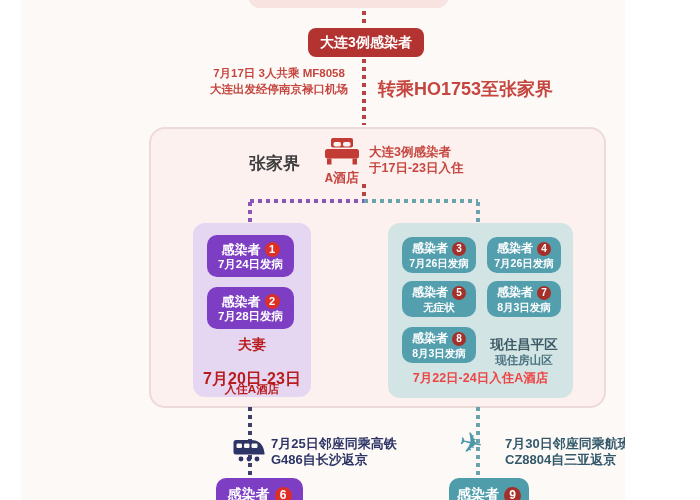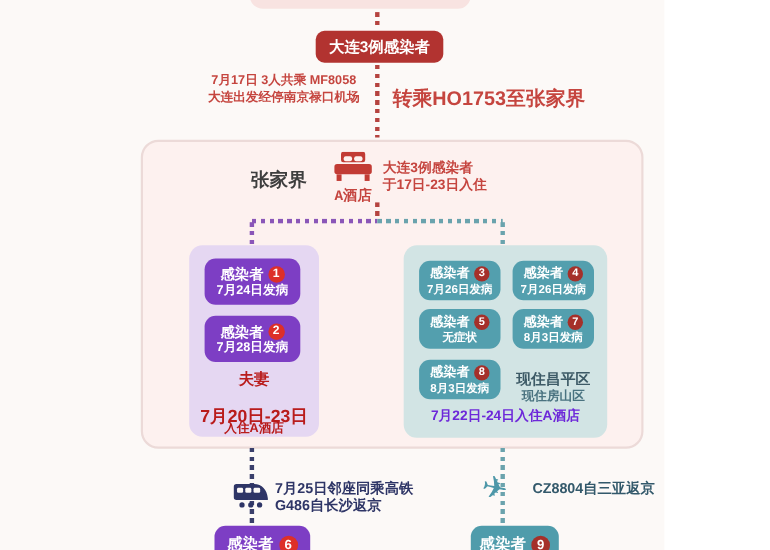--- a/index.html
+++ b/index.html
@@ -1,19 +1,20 @@
 <!DOCTYPE html>
 <html><head>
 <meta charset="utf-8">
 <style>
   html,body{margin:0;padding:0;}
   #canvas{
     position:relative;width:604px;height:500px;overflow:hidden;
     background:#fcf9f7;
     font-family:"Liberation Sans","DejaVu Sans",sans-serif;
+    margin-left:21px;
     -webkit-font-smoothing:antialiased;
   }
   .abs{position:absolute;}
   .nowrap{white-space:nowrap;}
   
   .vdot{position:absolute;width:4px;}
   .hdot{position:absolute;height:4px;}
   .vdot.red{background-image:repeating-linear-gradient(to bottom,#b5433f 0 4px,transparent 4px 8px);}
   .vdot.purple{background-image:repeating-linear-gradient(to bottom,#8a56b8 0 4px,transparent 4px 8px);}
   .vdot.teal{background-image:repeating-linear-gradient(to bottom,#6aa3ad 0 4px,transparent 4px 8px);}
@@ -41,21 +42,21 @@
   .chip .row2{font-size:11.5px;line-height:13px;}
   .chip.teal .row2{font-size:10.5px;line-height:12px;}
   .badge{
     display:inline-flex;align-items:center;justify-content:center;
     width:15px;height:15px;border-radius:50%;font-size:11px;font-weight:bold;color:#fff;
     background:#dd2f28;flex:0 0 auto;
   }
   .badge.dark{background:#a5302a;width:14px;height:14px;font-size:10px;}
   .redtext{color:#c5453f;font-weight:bold;}
   .purpletext{color:#b91c1c;font-weight:bold;text-align:center;}
-  .tealtext{color:#6d28d9;font-weight:bold;}
+  .tealtext{color:#ef4444;font-weight:bold;}
   .slatetext{color:#3d5a66;font-weight:bold;}
   .navytext{color:#2e3566;font-weight:bold;}
   .flighttext{color:#33596b;font-weight:bold;}
   .case-bottom{
     border-radius:10px;color:#fff;font-weight:bold;
     display:flex;align-items:center;justify-content:center;gap:5px;font-size:14px;
   }
   .badge.big{width:17px;height:17px;font-size:12px;}
   svg{display:block;}
 </style>
@@ -191,20 +192,21 @@
     <div>G486自长沙返京</div>
   </div>
   <div class="abs case-bottom" style="left:195px;top:478px;width:87px;height:34px;background:#7d3ec4;border-radius:10px;">
     <span>感染者</span>
     <span class="badge big">6</span>
   </div>
 
   <div class="vdot teal" style="left:455px;top:407px;height:71px;"></div>
   <div class="abs" style="left:438px;top:430px;font-size:28px;color:#4d97a8;transform:rotate(12deg);line-height:28px;">✈</div>
   <div class="abs flighttext nowrap" style="left:484px;top:436px;font-size:13px;line-height:16px;">
+    <div>7月30日邻座同乘航班</div>
     <div>CZ8804自三亚返京</div>
   </div>
   <div class="abs case-bottom" style="left:428px;top:478px;width:80px;height:34px;background:#4f9cab;border-radius:10px;">
     <span>感染者</span>
     <span class="badge big" style="background:#a5302a;">9</span>
   </div>
 
 </div>
 
 </body></html>

